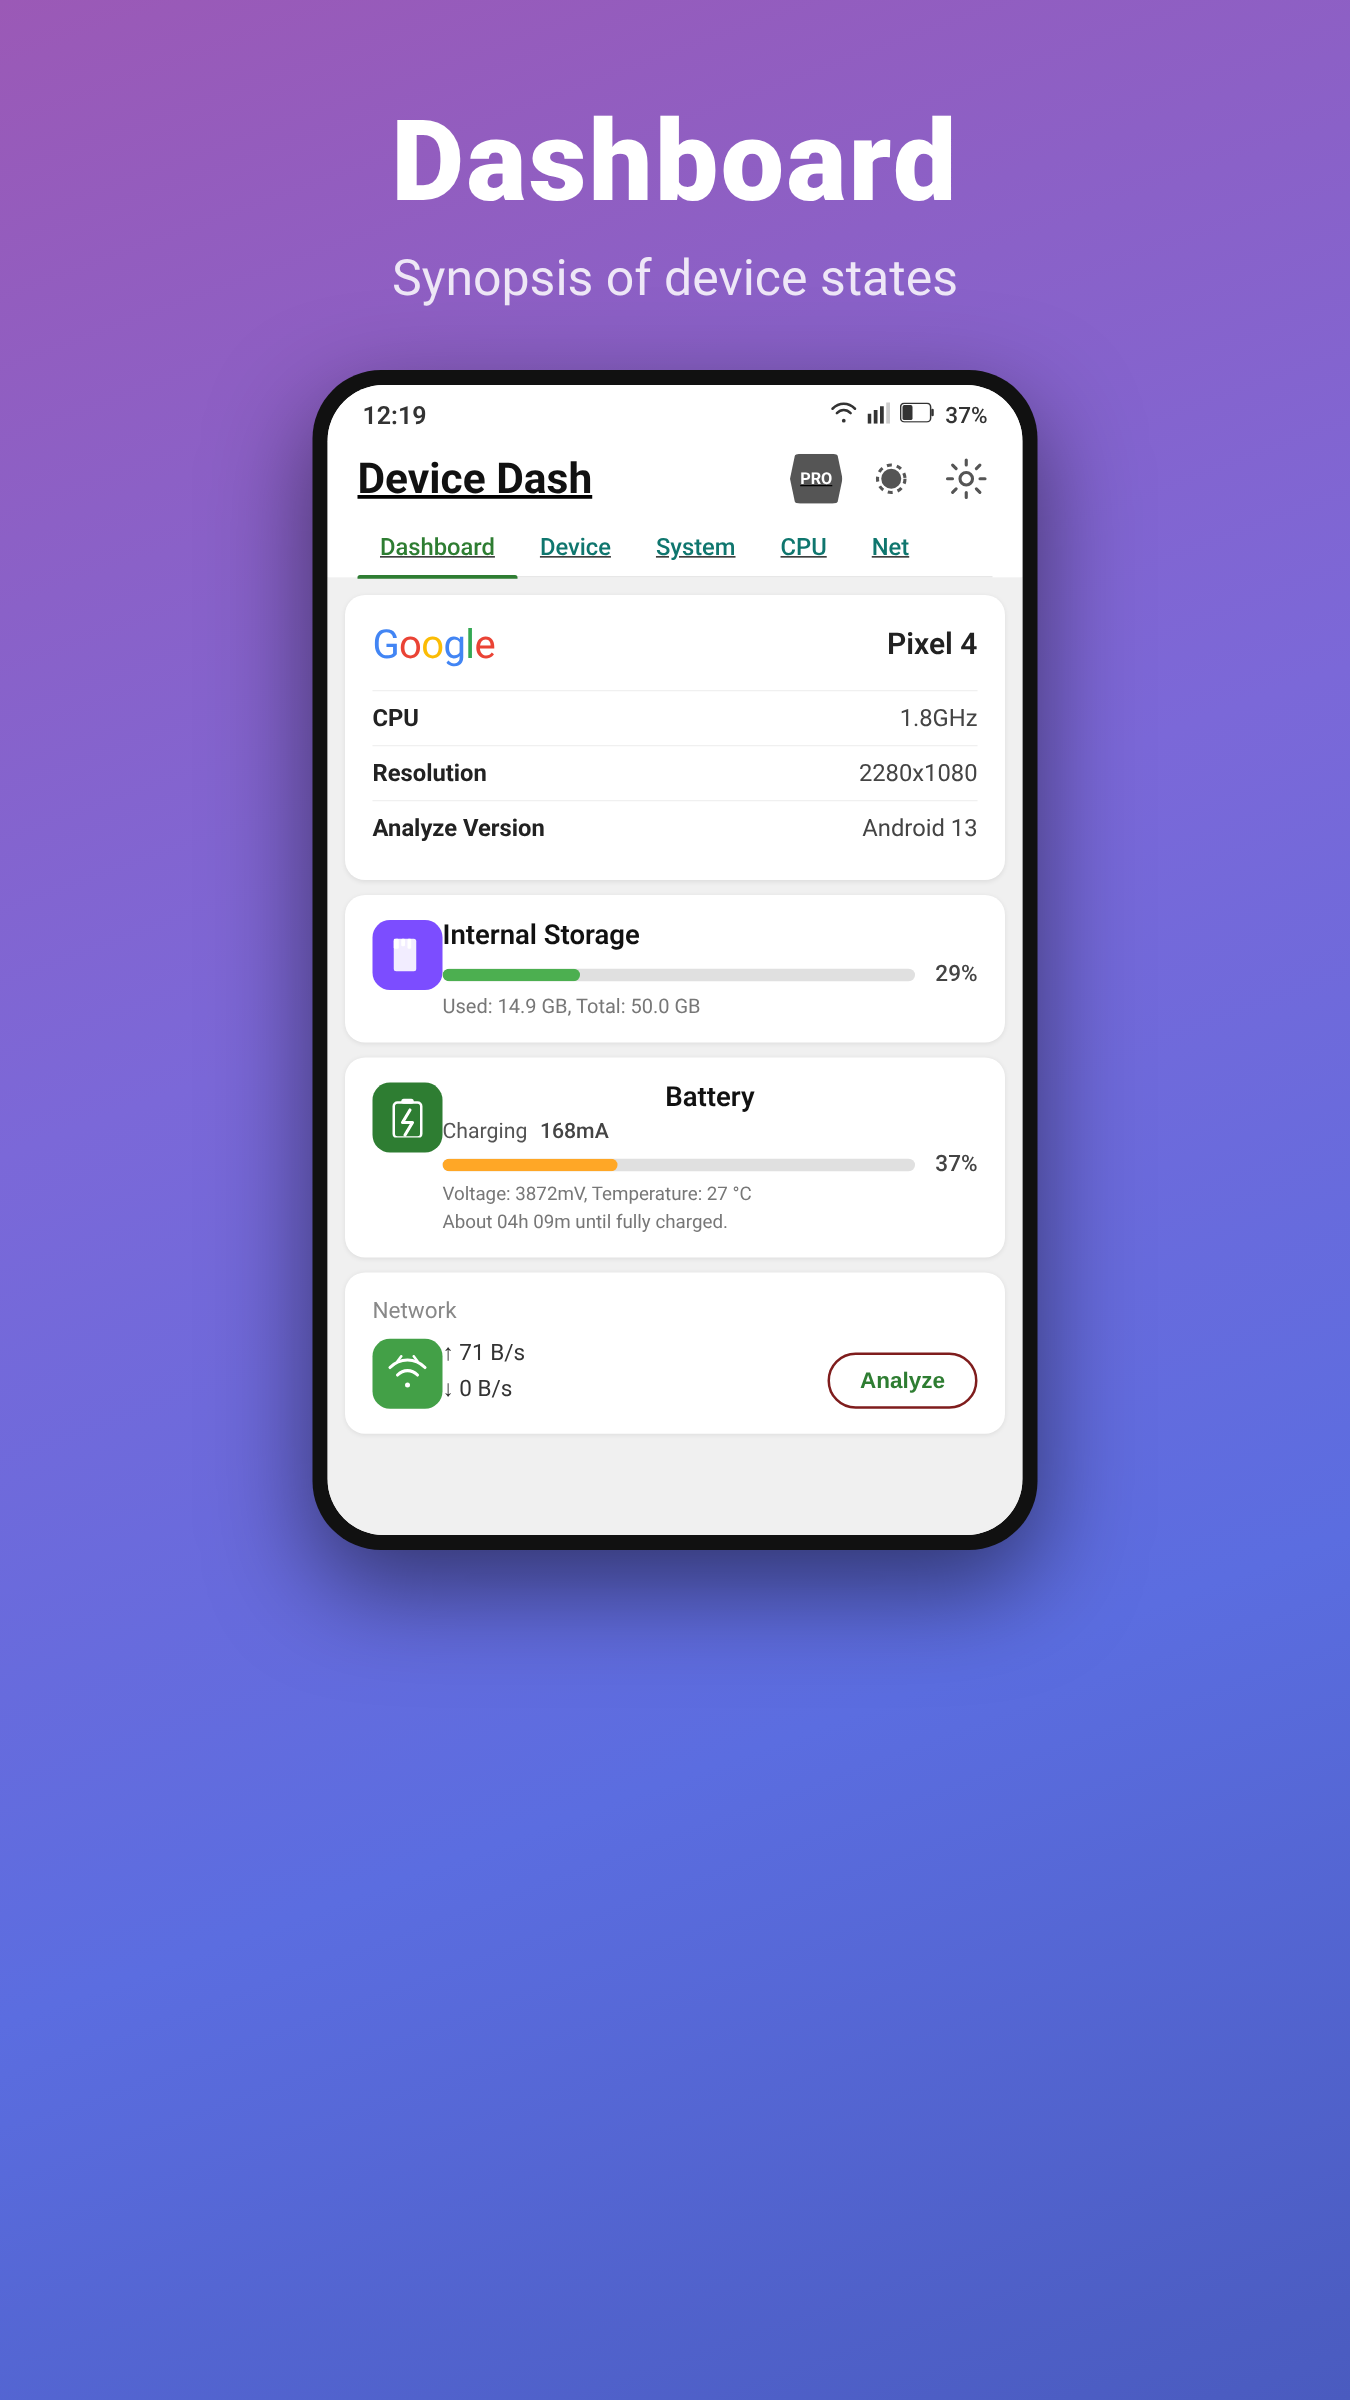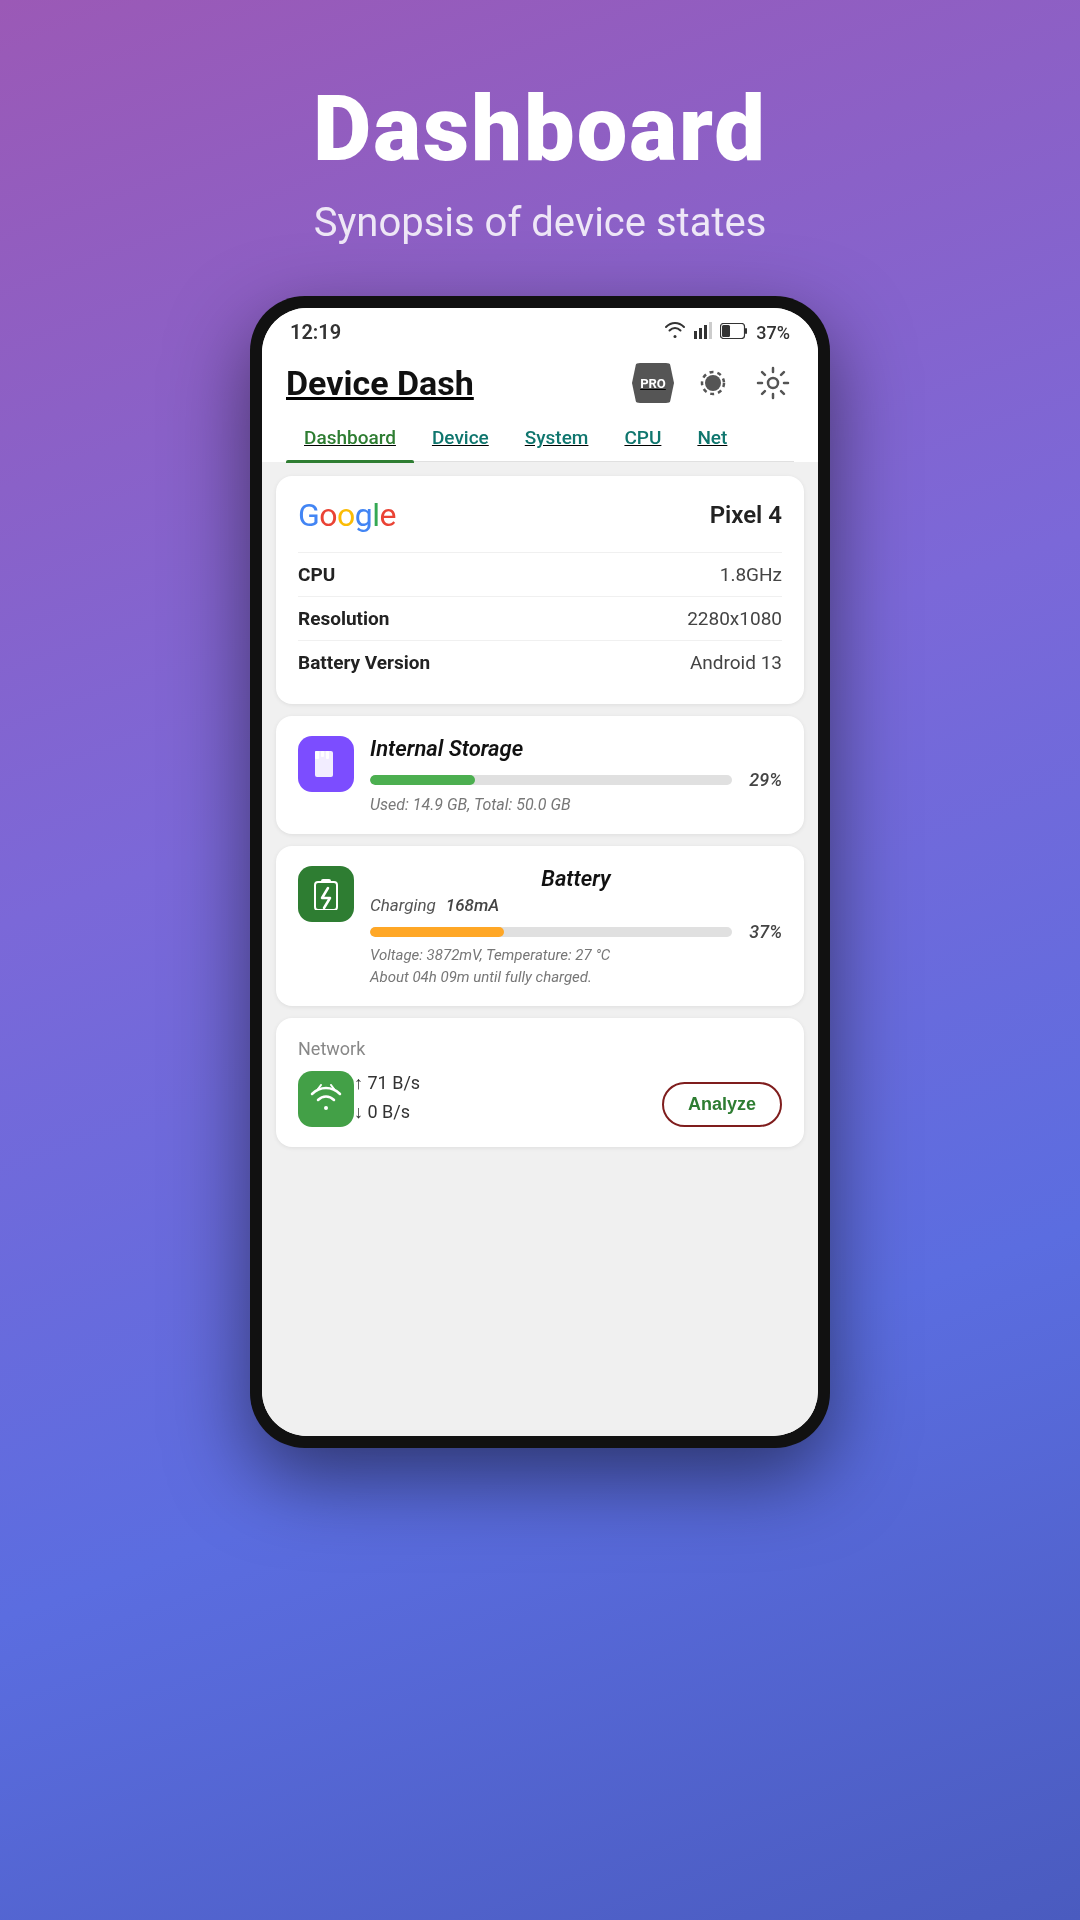--- a/index.html
+++ b/index.html
@@ -30,21 +30,21 @@
 
     .sub-title {
       font-size: 40px;
       color: rgba(255,255,255,0.85);
       font-weight: 400;
       margin-top: 20px;
     }
 
     .phone-container {
       width: 580px;
-      height: 1152px;
+      height: 944px;
       background: #111;
       border-radius: 55px;
       padding: 12px;
       box-shadow: 0 30px 80px rgba(0,0,0,0.5);
       position: relative;
     }
 
     .phone-screen {
       width: 100%;
       height: 100%;
@@ -221,22 +221,20 @@
 
     .spec-value {
       font-size: 19px;
       color: #444;
     }
 
     
     .storage-header {
       display: flex;
       align-items: flex-start;
-      gap: 16px;
-      font-style: italic;
     }
 
     .storage-icon {
       width: 56px;
       height: 56px;
       background: #7c4dff;
       border-radius: 14px;
       display: flex;
       align-items: center;
       justify-content: center;
@@ -472,21 +470,21 @@
         </div>
         <div class="spec-row">
           <span class="spec-label">CPU</span>
           <span class="spec-value">1.8GHz</span>
         </div>
         <div class="spec-row">
           <span class="spec-label">Resolution</span>
           <span class="spec-value">2280x1080</span>
         </div>
         <div class="spec-row">
-          <span class="spec-label">Battery Version</span>
+          <span class="spec-label">Analyze Version</span>
           <span class="spec-value">Android 13</span>
         </div>
       </div>
 
       <div class="card">
         <div class="storage-header">
           <div class="storage-icon">
             <svg width="30" height="30" viewBox="0 0 30 30" fill="none">
               <rect x="4" y="2" width="18" height="26" rx="2" fill="white" opacity="0.9"></rect>
               <rect x="4" y="2" width="4" height="8" rx="1" fill="white"></rect>

